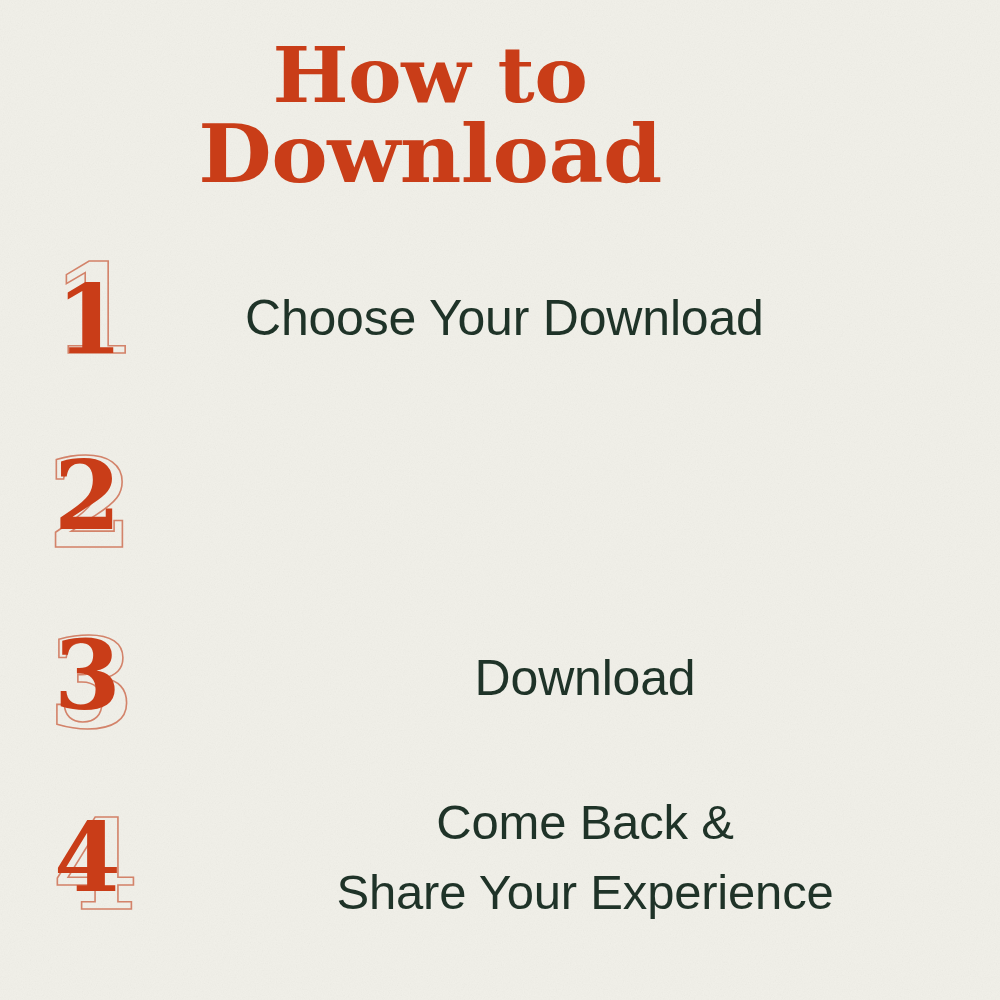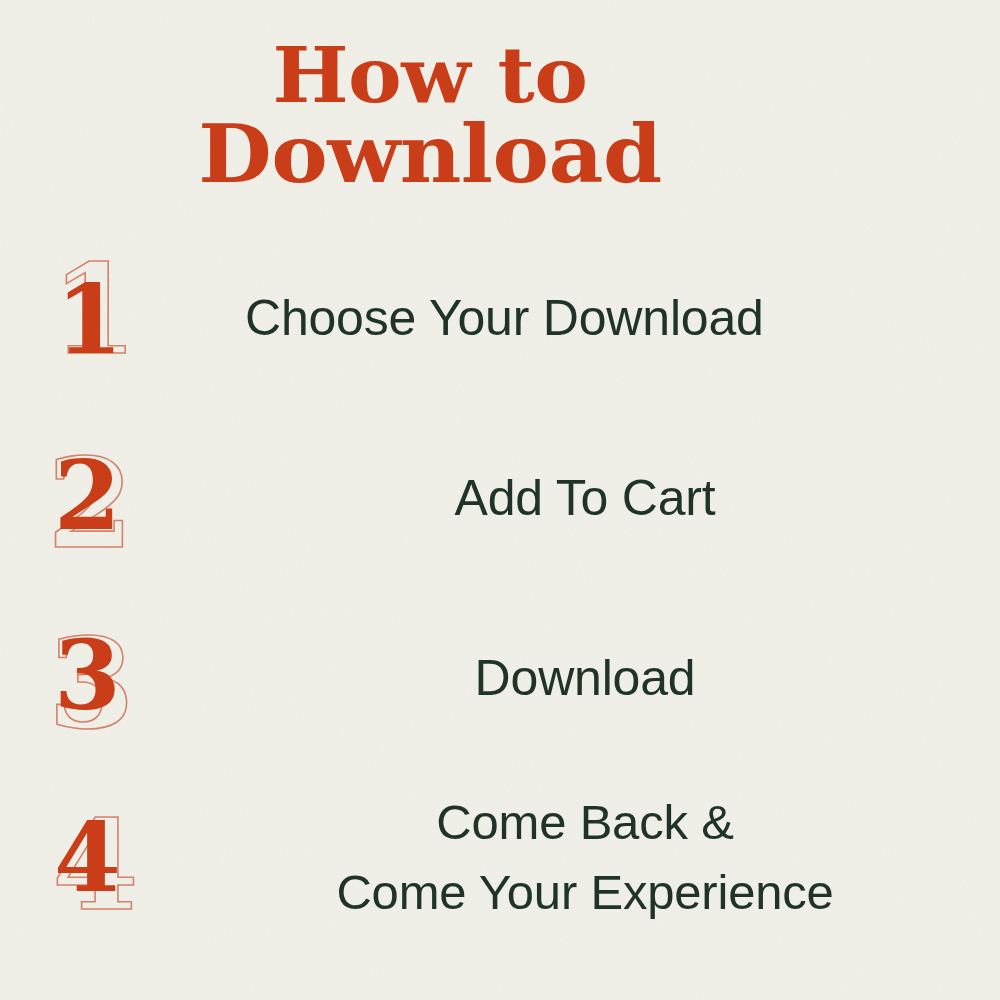--- a/index.html
+++ b/index.html
@@ -189,40 +189,37 @@
       <div class="step-label">
         <span class="lbl-line">Choose Your Download</span>
       </div>
     </div>
 
     <div class="step-row" data-step="2">
       <div class="step-number">
         <span class="numeral outline">2</span>
         <span class="numeral solid">2</span>
       </div>
-      <div class="step-label">
-        <span class="lbl-line">Add To Cart</span>
-      </div>
     </div>
 
     <div class="step-row" data-step="3">
       <div class="step-number">
         <span class="numeral outline">3</span>
         <span class="numeral solid">3</span>
       </div>
       <div class="step-label">
         <span class="lbl-line">Download</span>
       </div>
     </div>
 
     <div class="step-row" data-step="4">
       <div class="step-number">
         <span class="numeral outline">4</span>
         <span class="numeral solid">4</span>
       </div>
       <div class="step-label two-line">
         <span class="lbl-line">Come Back &amp;</span>
-        <span class="lbl-line">Come Your Experience</span>
+        <span class="lbl-line">Share Your Experience</span>
       </div>
     </div>
 
   </div>
 </div>
 
 </body></html>

